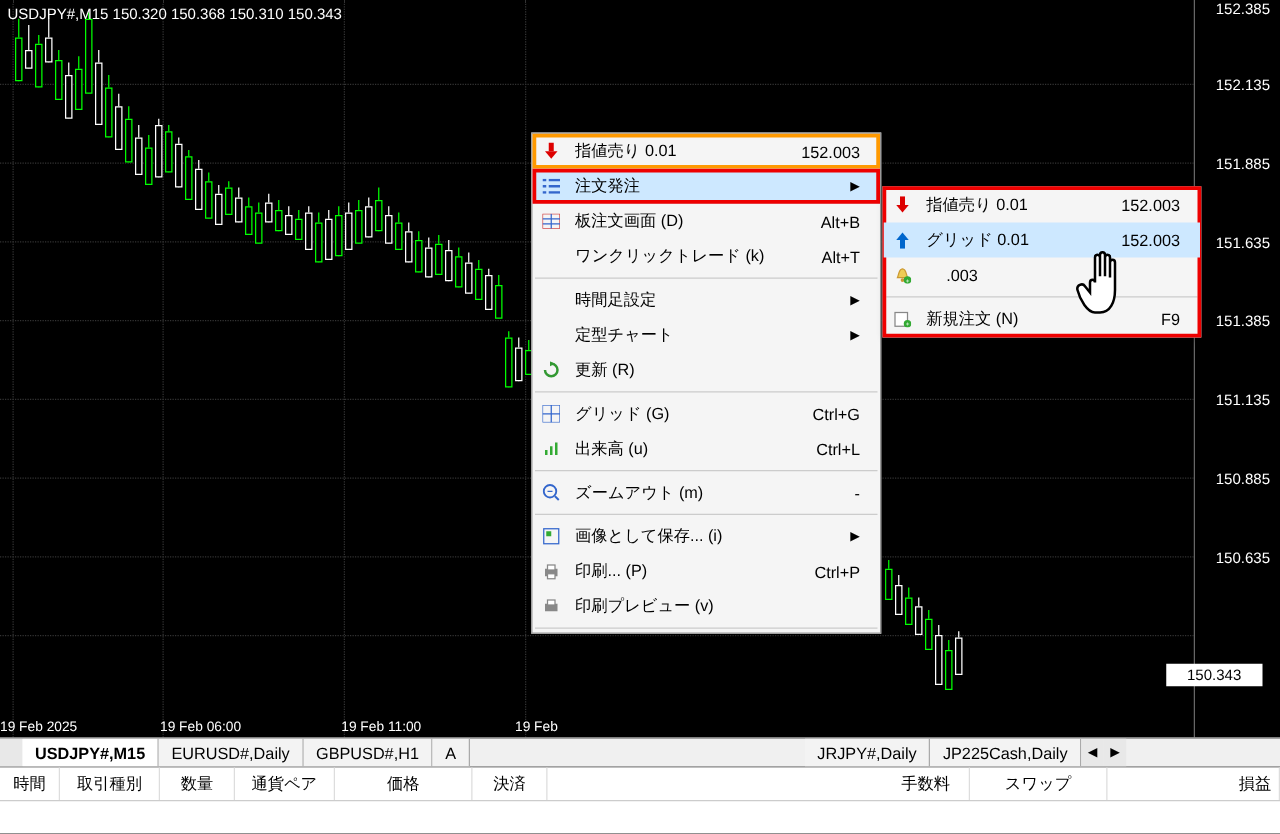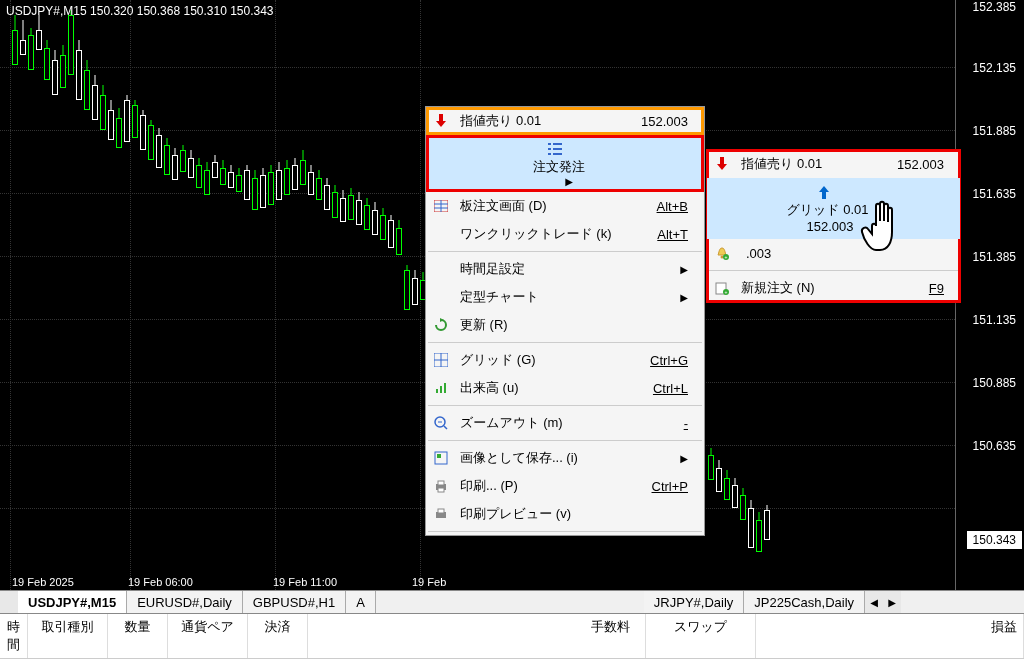--- a/index.html
+++ b/index.html
@@ -1,20 +1,20 @@
 <!DOCTYPE html>
 <html><head>
 <meta charset="utf-8">
 <style>
 * { margin: 0; padding: 0; box-sizing: border-box; font-family: "MS PGothic", "Meiryo", sans-serif; }
 body { width: 1024px; height: 667px; background: #000; overflow: hidden; position: relative; }
 .chart-area { position: absolute; top: 0; left: 0; width: 955px; height: 590px; background: #000; }
 .price-axis { position: absolute; right: 0; top: 0; width: 69px; height: 590px; background: #000; border-left: 1px solid #666; }
 .price-label { position: absolute; right: 8px; color: #fff; font-size: 12px; }
-.price-current { position: absolute; right: 2px; background: #fff; color: #000; padding: 2px 6px; font-size: 12px; }
+.price-current { position: absolute; right: 14px; background: #fff; color: #000; padding: 2px 17px; font-size: 12px; }
 .grid-line-h { position: absolute; left: 0; right: 0; height: 1px; border-top: 1px dotted #333; }
 .grid-line-v { position: absolute; top: 0; bottom: 0; width: 1px; border-left: 1px dotted #333; }
 .chart-title { position: absolute; top: 4px; left: 6px; color: #fff; font-size: 12px; z-index: 2; }
 .time-label { position: absolute; bottom: 2px; color: #fff; font-size: 11px; }
 .candle { position: absolute; }
 .candle .wick { position: absolute; left: 50%; transform: translateX(-50%); width: 1px; }
 .candle .body { position: absolute; left: 0; width: 100%; }
 .candle.green .wick, .candle.green .body { background: #0f0; }
 .candle.green .body { background: #000; border: 1px solid #0f0; }
 .candle.white .wick, .candle.white .body { background: #fff; }
@@ -24,27 +24,27 @@
 .tab { padding: 3px 10px; font-size: 13px; border-right: 1px solid #aaa; background: #f3f3f3; cursor: pointer; display: flex; align-items: center; }
 .tab.active { background: #fff; font-weight: bold; }
 .tab-arrow { width: 18px; display: flex; align-items: center; justify-content: center; font-size: 10px; cursor: pointer; background:#e8e8e8; }
 
 .table-header { position: absolute; top: 614px; left: 0; width: 1024px; height: 53px; background: #fff; }
 .table-row { display: flex; border-bottom: 1px solid #ccc; }
 .th { padding: 4px 6px; font-size: 13px; border-right: 1px solid #ddd; text-align: center; }
 
 .context-menu { position: absolute; background: #f5f5f5; border: 1px solid #999; box-shadow: 2px 2px 6px rgba(0,0,0,0.3); font-size: 13px; z-index: 10; }
 .menu-item { display: flex; align-items: center; padding: 5px 16px 5px 4px; cursor: pointer; position: relative; }
-.menu-item:hover, .menu-item.highlighted { background: #cde8ff; flex-direction: column; }
+.menu-item:hover, .menu-item.highlighted { background: #cde8ff; }
 .menu-icon { width: 22px; height: 18px; display: flex; align-items: center; justify-content: center; margin-right: 8px; }
 .menu-label { flex: 1; }
-.menu-shortcut { margin-left: 24px; color: #000; text-decoration: underline; }
+.menu-shortcut { margin-left: 24px; color: #000; }
 .menu-arrow { margin-left: 20px; font-size: 10px; }
 .menu-sep { height: 1px; background: #ccc; margin: 3px 2px; }
-.menu-value { margin-left: 5px; }
+.menu-value { margin-left: 16px; }
 
 .highlight-orange { outline: 3px solid #f90; outline-offset: -3px; }
 .highlight-red { outline: 3px solid #e00; outline-offset: -3px; }
 
 .cursor-hand { position: absolute; z-index: 50; pointer-events: none; }
 
 svg { display: block; }
 </style>
 </head>
 <body>
@@ -302,21 +302,21 @@
       <div class="candle green" style="left: 756px; top: 512px; width: 6px; height: 40px;">
         <div class="wick" style="top: 0px; height: 100%;"></div>
         <div class="body" style="top: 8px; height: 32px;"></div>
       </div>
       <div class="candle white" style="left: 764px; top: 505px; width: 6px; height: 35px;">
         <div class="wick" style="top: 0px; height: 100%;"></div>
         <div class="body" style="top: 5px; height: 30px;"></div>
       </div>
     </div>
 
-  <div class="time-label" style="left:12px">19 Feb 2025</div>
+  <div class="time-label" style="left:0">19 Feb 2025</div>
   <div class="time-label" style="left:128px">19 Feb 06:00</div>
   <div class="time-label" style="left:273px">19 Feb 11:00</div>
   <div class="time-label" style="left:412px">19 Feb</div>
 </div>
 
 <div class="price-axis">
   <div class="price-label" style="top:0px">152.385</div>
   <div class="price-label" style="top:61px">152.135</div>
   <div class="price-label" style="top:124px">151.885</div>
   <div class="price-label" style="top:187px">151.635</div>
@@ -518,23 +518,24 @@
   <div class="tab">A</div>
   <div style="flex:0 0 268px"></div>
   <div class="tab">JRJPY#,Daily</div>
   <div class="tab">JP225Cash,Daily</div>
   <div class="tab-arrow">◀</div>
   <div class="tab-arrow">▶</div>
 </div>
 
 <div class="table-header">
   <div class="table-row">
-    <div class="th" style="width:28px">時間</div>
+    <div class="th" style="width:48px">時間</div>
     <div class="th" style="width:80px">取引種別</div>
     <div class="th" style="width:60px">数量</div>
     <div class="th" style="width:80px">通貨ペア</div>
+    <div class="th" style="width:110px">価格</div>
     <div class="th" style="width:60px">決済</div>
     <div class="th" style="flex:0 0 268px;border-right:none;"></div>
     <div class="th" style="width:70px">手数料</div>
     <div class="th" style="width:110px">スワップ</div>
     <div class="th" style="flex:1;text-align:right">損益</div>
   </div>
 </div>
 
 </body></html>

